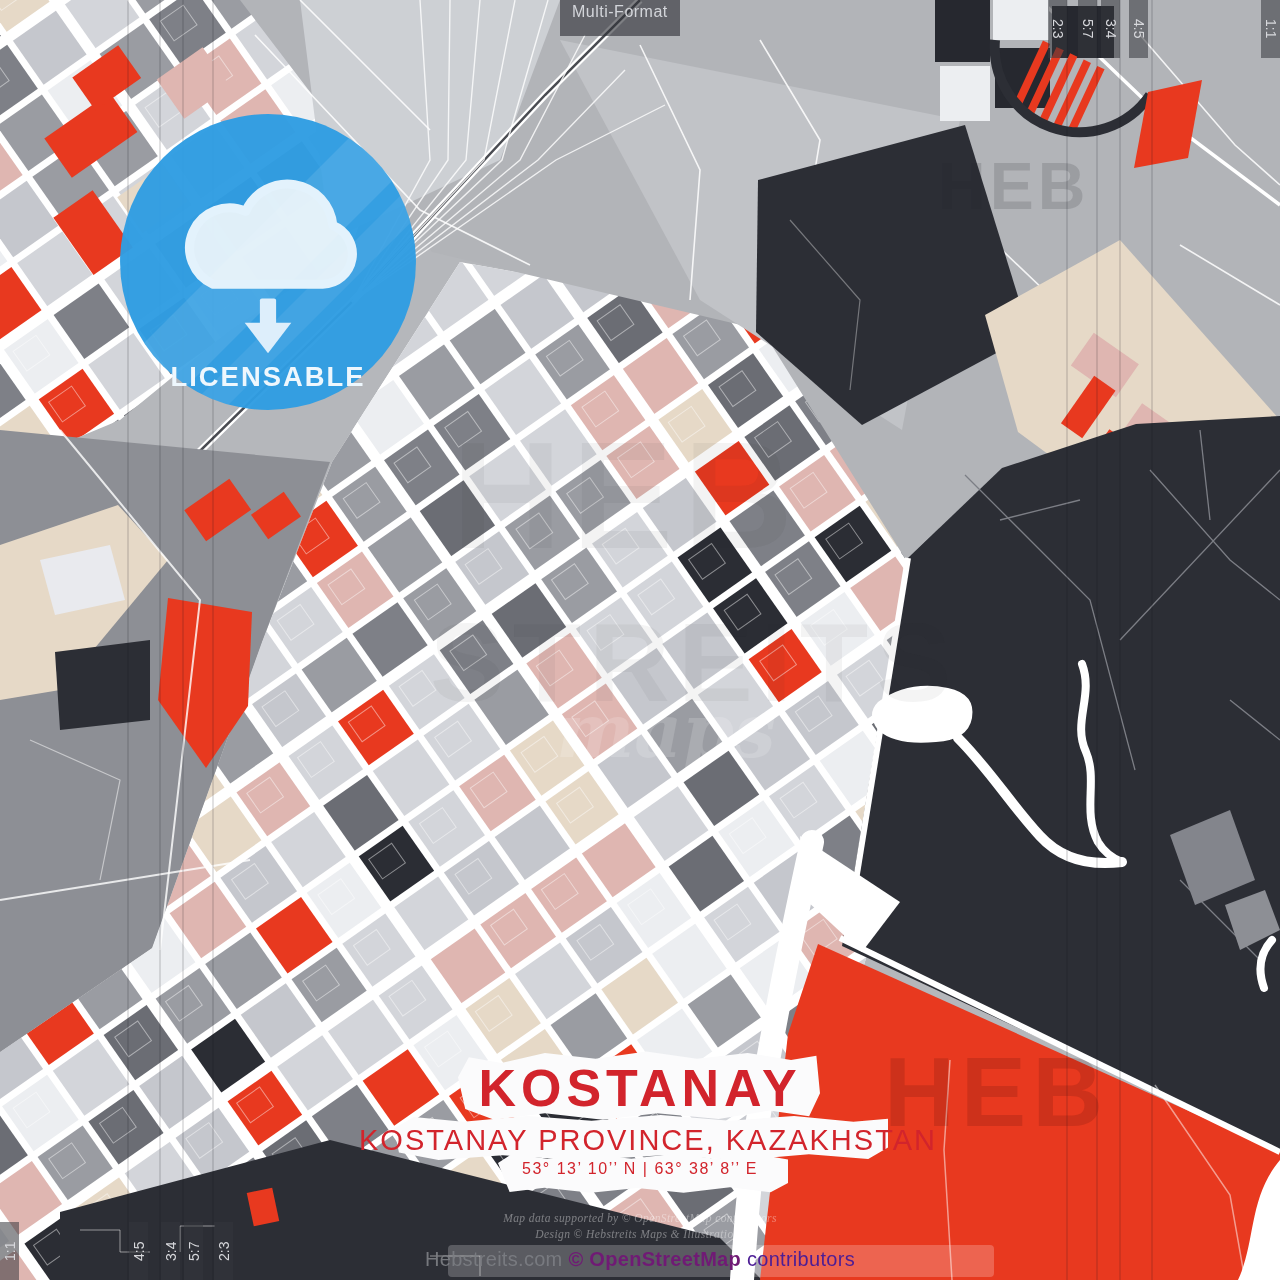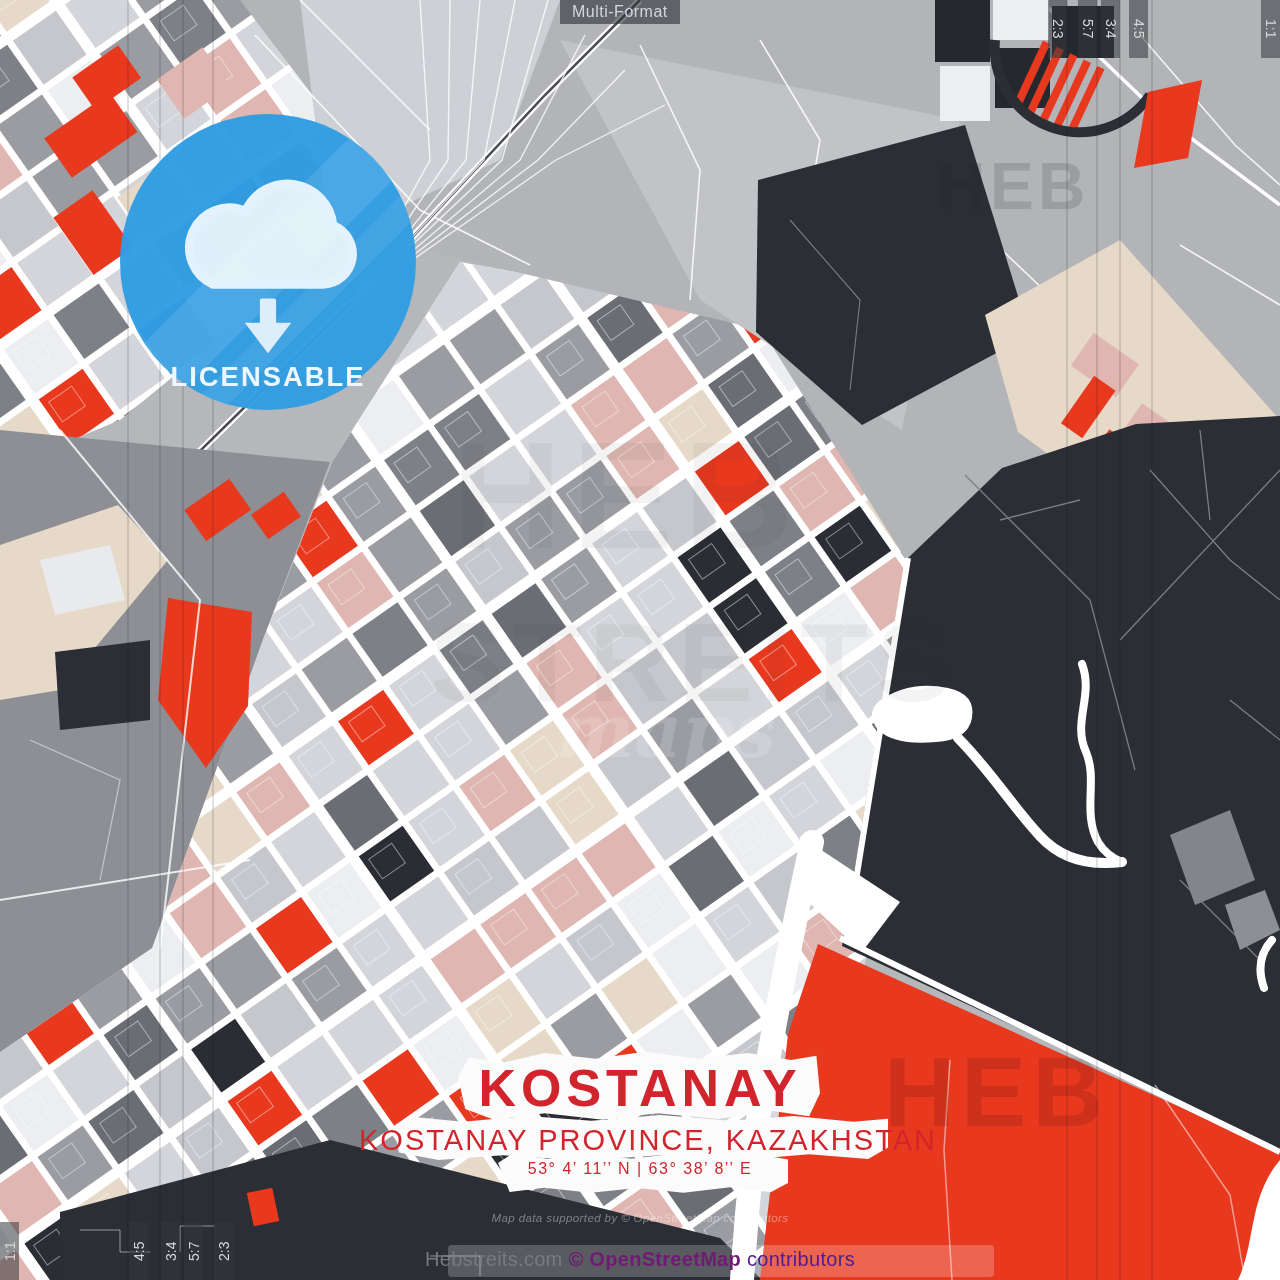--- a/index.html
+++ b/index.html
@@ -1,21 +1,21 @@
 <!DOCTYPE html>
 <html><head>
 <meta charset="utf-8">
 <style>
   html,body{margin:0;padding:0;background:#222;}
   .stage{position:relative;width:1280px;height:1280px;overflow:hidden;background:#b5b7bb;
          font-family:"Liberation Sans",sans-serif;}
   .stage svg.mapsvg{position:absolute;left:0;top:0;}
 
   
-  .format-chip{position:absolute;left:560px;top:0;height:24px;padding:0 12px;
+  .format-chip{position:absolute;left:560px;top:0;height:36px;padding:0 12px;
     background:rgba(47,49,55,.62);color:#d3d5da;font-size:16px;line-height:23px;
     letter-spacing:.5px;}
 
   
   .chip{position:absolute;width:19px;height:58px;background:rgba(52,54,60,.55);
     color:#d7d8dc;font-size:14px;display:flex;align-items:center;justify-content:center;
     writing-mode:vertical-rl;}
   .chip-top{top:0;}
   .chip-bottom{bottom:0;transform:rotate(180deg);}
 
@@ -39,21 +39,21 @@
     clip-path:polygon(0 30%,4% 6%,14% 16%,27% 4%,40% 14%,54% 2%,68% 14%,81% 4%,93% 16%,100% 10%,100% 70%,96% 94%,84% 84%,70% 96%,54% 86%,38% 97%,22% 86%,9% 96%,1% 80%);}
   .tc3{left:498px;top:1152px;width:290px;height:42px;
     clip-path:polygon(0 26%,5% 4%,17% 16%,31% 4%,46% 16%,61% 4%,75% 16%,89% 5%,100% 18%,100% 74%,94% 96%,80% 84%,64% 97%,48% 86%,32% 97%,16% 85%,4% 95%);}
   .title-text{position:absolute;width:100%;text-align:center;color:#d2242c;}
   .t-city{left:0;top:1058px;font-size:52px;font-weight:bold;letter-spacing:5px;}
   .t-region{left:8px;top:1124px;font-size:29px;letter-spacing:2px;}
   .t-coords{left:0;top:1160px;font-size:16px;letter-spacing:1.5px;}
 
   
   .credit{position:absolute;left:340px;width:600px;text-align:center;font-size:11.5px;
-    font-style:italic;color:rgba(255,255,255,.38);letter-spacing:.4px;}
+    font-style:italic;color:rgba(255,255,255,.38);letter-spacing:.4px;font-family:Liberation Serif, serif;}
   .credit1{top:1212px;} .credit2{top:1228px;}
   .attr-box{position:absolute;left:448px;top:1245px;width:546px;height:32px;
     background:rgba(255,255,255,.22);border-radius:4px;}
   .attr-row{position:absolute;left:340px;top:1248px;width:600px;text-align:center;
     font-size:20px;letter-spacing:.3px;}
   .attr-brand{color:rgba(122,124,130,.95);}
   .attr-osm{color:#701a75;font-weight:bold;}
   .attr-contrib{color:#4c1d95;}
 </style>
 </head>
@@ -2169,22 +2169,23 @@
       <polygon points="127,210 173,210 150,240"></polygon>
     </g>
     <text x="150" y="272" text-anchor="middle" font-family="Liberation Sans, sans-serif" font-size="27" font-weight="bold" letter-spacing="2" fill="#eef7fd">LICENSABLE</text>
   </svg>
 
   <div class="title-card tc1"></div>
   <div class="title-card tc2"></div>
   <div class="title-card tc3"></div>
   <div class="title-text t-city">KOSTANAY</div>
   <div class="title-text t-region">KOSTANAY PROVINCE, KAZAKHSTAN</div>
-  <div class="title-text t-coords">53° 4’ 11’’ N | 63° 38’ 8’’ E</div>
+  <div class="title-text t-coords">53° 13’ 10’’ N | 63° 38’ 8’’ E</div>
 
   <div class="credit credit1">Map data supported by © OpenStreetMap contributors</div>
+  <div class="credit credit2">Design © Hebstreits Maps &amp; Illustrations</div>
   <div class="attr-box"></div>
   <div class="attr-row">
     <span class="attr-brand">Hebstreits.com</span>
     <span class="attr-osm">© OpenStreetMap</span>
     <span class="attr-contrib">contributors</span>
   </div>
 </div>
 
 </body></html>

